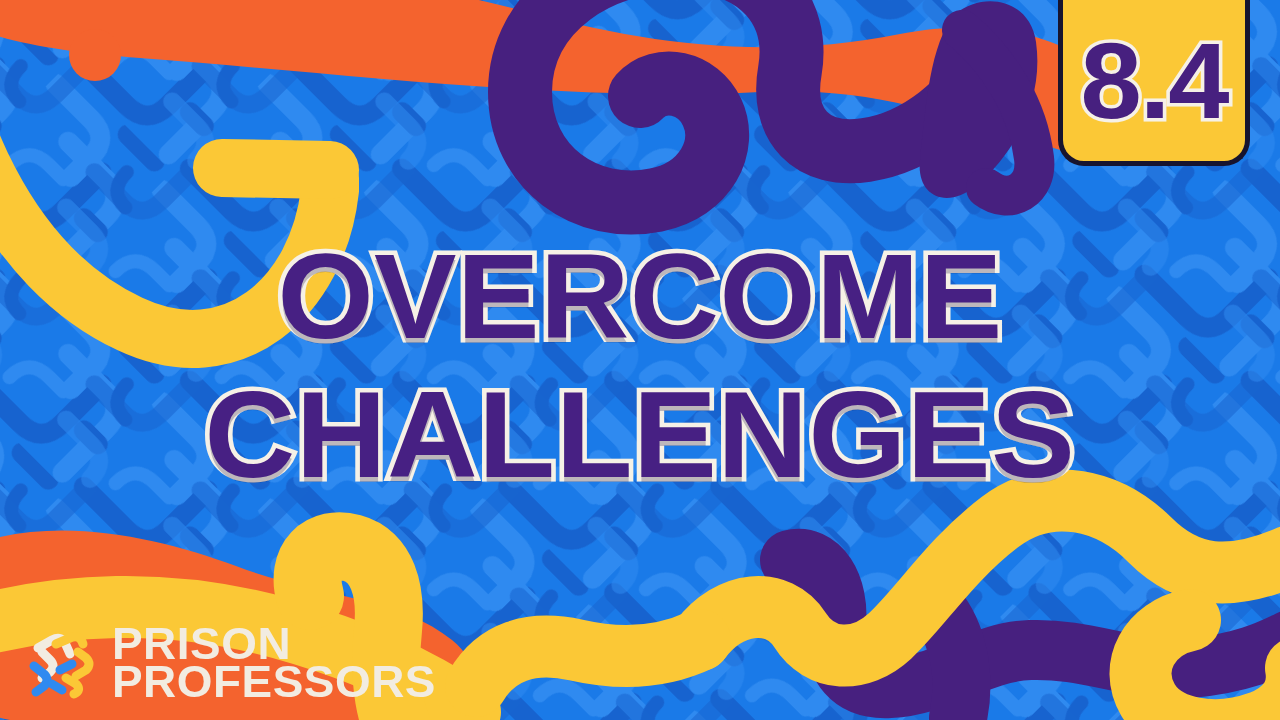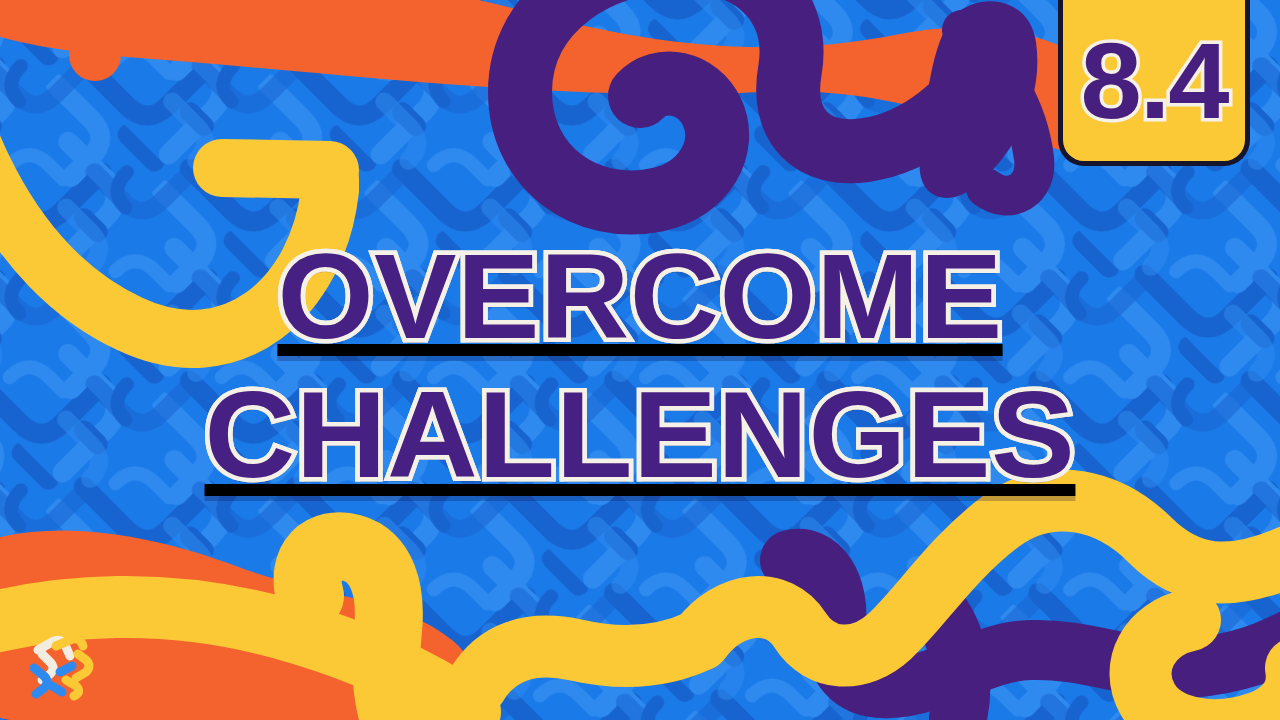--- a/index.html
+++ b/index.html
@@ -23,21 +23,20 @@
   .deco svg { position:absolute; inset:0; width:1280px; height:720px; display:block; }
 
   
   .title-block {
     position:absolute;
     left:0; right:0;
     top:238px;
     text-align:center;
     z-index:40;
     pointer-events:none;
-    text-decoration:underline;
   }
   .title-line {
     display:block;
     color:#472083;
     font-family:"Liberation Sans Narrow","Liberation Sans", sans-serif;
     font-weight:bold;
     font-size:120px;
     line-height:0.97;
     letter-spacing:0.5px;
     transform:scaleX(1.03);
@@ -200,15 +199,19 @@
           <path d="M16 26 L24 34 Q30 40 24 46 L16 52" stroke="#f2ece1"></path>
           <path d="M30 18 L44 12 Q54 8 57 18" stroke="#fbc836"></path>
           <path d="M52 26 L60 32 Q66 38 60 44 L50 50" stroke="#fbc836"></path>
           <path d="M8 40 L18 48 Q24 54 18 60 L10 66" stroke="#2f8af0"></path>
           <path d="M34 44 L46 38" stroke="#2f8af0"></path>
           <path d="M40 52 L50 58 Q56 64 48 68" stroke="#fbc836"></path>
           <path d="M26 58 L36 64" stroke="#2f8af0"></path>
         </g>
       </svg>
     </span>
+    <span class="logo-words">
+      <span class="w1">PRISON</span>
+      <span class="w2">PROFESSORS</span>
+    </span>
   </div>
 
 </div>
 
 </body></html>

